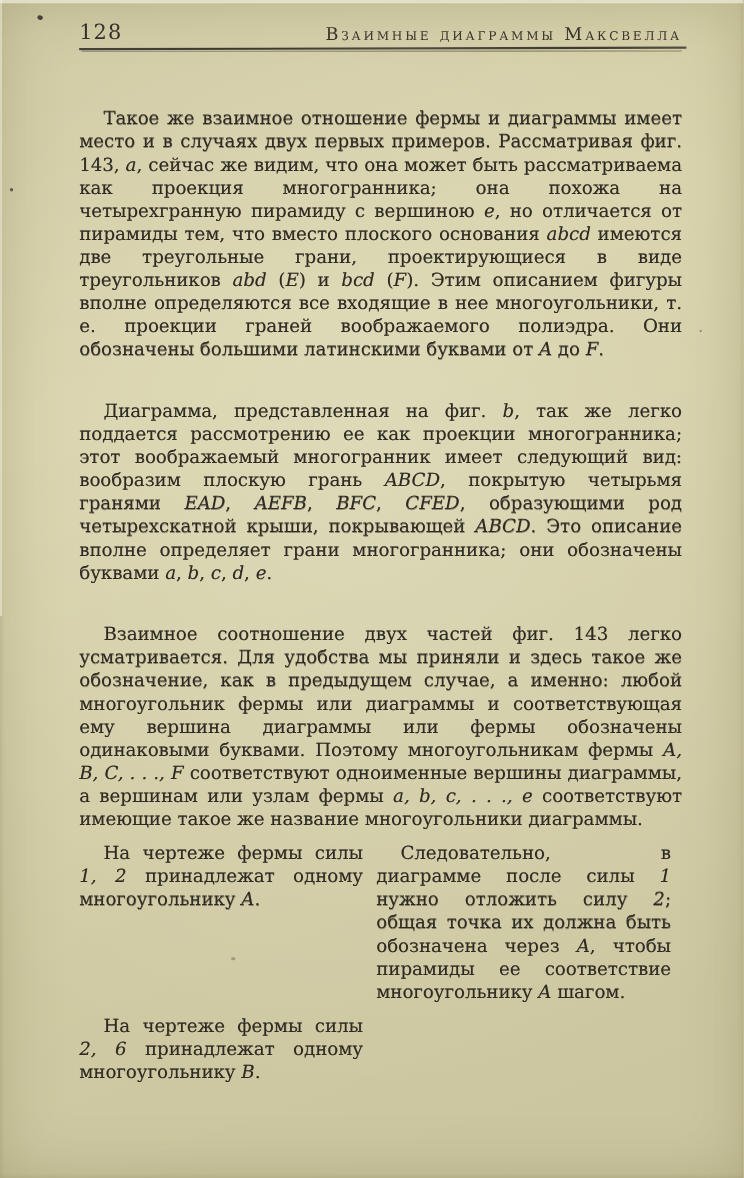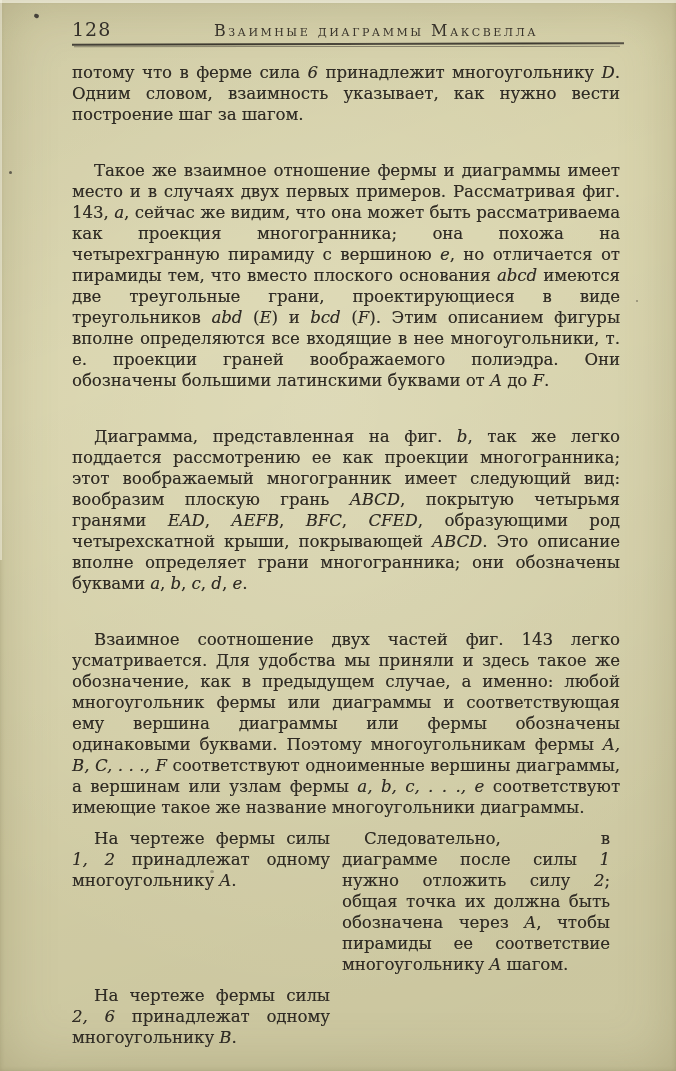--- a/index.html
+++ b/index.html
@@ -51,21 +51,21 @@
   .page-number {
     position: absolute;
     left: 0; top: 0;
     font-size: 19px;
     letter-spacing: 1px;
     color: #34302a;
   }
   .running-title {
     position: absolute;
     left: 60px; right: 0; top: 3px;
-    text-align: center;
+    text-align: right;
     font-variant: small-caps;
     font-size: 16px;
     letter-spacing: 2.5px;
     color: #38332b;
     white-space: nowrap;
   }
   .header-rule {
     position: absolute;
     left: 72px; top: 43px;
     width: 552px; height: 6px;
@@ -118,21 +118,20 @@
   <div class="speck s4"></div>
   <div class="speck s5"></div>
 
   <div class="header">
     <span class="page-number">128</span>
     <span class="running-title">Взаимные диаграммы Максвелла</span>
   </div>
   <div class="header-rule"></div>
 
   <div class="body-text">
-      <p class="para"><span>потому что в ферме сила </span><i>6</i><span> принадлежит многоугольнику </span><i>D</i><span>. Одним словом, взаимность указывает, как нужно вести построение шаг за шагом.</span></p>
       <p class="para ind"><span>Такое же взаимное отношение фермы и диаграммы имеет место и в случаях двух первых примеров. Рассматривая фиг. 143, </span><i>a</i><span>, сейчас же видим, что она может быть рассматриваема как проекция многогранника; она похожа на четырехгранную пирамиду с вершиною </span><i>e</i><span>, но отличается от пирамиды тем, что вместо плоского основания </span><i>abcd</i><span> имеются две треугольные грани, проектирующиеся в виде треугольников </span><i>abd</i><span> (</span><i>E</i><span>) и </span><i>bcd</i><span> (</span><i>F</i><span>). Этим описанием фигуры вполне определяются все входящие в нее многоугольники, т. е. проекции граней воображаемого полиэдра. Они обозначены большими латинскими буквами от </span><i>A</i><span> до </span><i>F</i><span>.</span></p>
       <p class="para ind"><span>Диаграмма, представленная на фиг. </span><i>b</i><span>, так же легко поддается рассмотрению ее как проекции многогранника; этот воображаемый многогранник имеет следующий вид: вообразим плоскую грань </span><i>ABCD</i><span>, покрытую четырьмя гранями </span><i>EAD</i><span>, </span><i>AEFB</i><span>, </span><i>BFC</i><span>, </span><i>CFED</i><span>, образующими род четырехскатной крыши, покрывающей </span><i>ABCD</i><span>. Это описание вполне определяет грани многогранника; они обозначены буквами </span><i>a</i><span>, </span><i>b</i><span>, </span><i>c</i><span>, </span><i>d</i><span>, </span><i>e</i><span>.</span></p>
       <p class="para ind"><span>Взаимное соотношение двух частей фиг. 143 легко усматривается. Для удобства мы приняли и здесь такое же обозначение, как в предыдущем случае, а именно: любой многоугольник фермы или диаграммы и соответствующая ему вершина диаграммы или фермы обозначены одинаковыми буквами. Поэтому многоугольникам фермы </span><i>A, B, C, . . ., F</i><span> соответствуют одноименные вершины диаграммы, а вершинам или узлам фермы </span><i>a, b, c, . . ., e</i><span> соответствуют имеющие такое же название многоугольники диаграммы.</span></p>
       <div class="colrow">
         <div class="col left"><span>На чертеже фермы силы </span><i>1, 2</i><span> принадлежат одному многоугольнику </span><i>A</i><span>.</span></div>
         <div class="col right"><span>Следовательно, в диаграмме после силы </span><i>1</i><span> нужно отложить силу </span><i>2</i><span>; общая точка их должна быть обозначена через </span><i>A</i><span>, чтобы пирамиды ее соответствие многоугольнику </span><i>A</i><span> шагом.</span></div>
       </div>
       <div class="colrow">
         <div class="col left"><span>На чертеже фермы силы </span><i>2, 6</i><span> принадлежат одному многоугольнику </span><i>B</i><span>.</span></div>
       </div>

